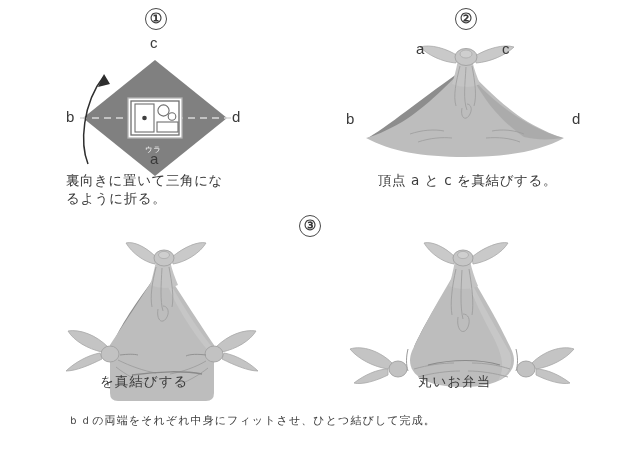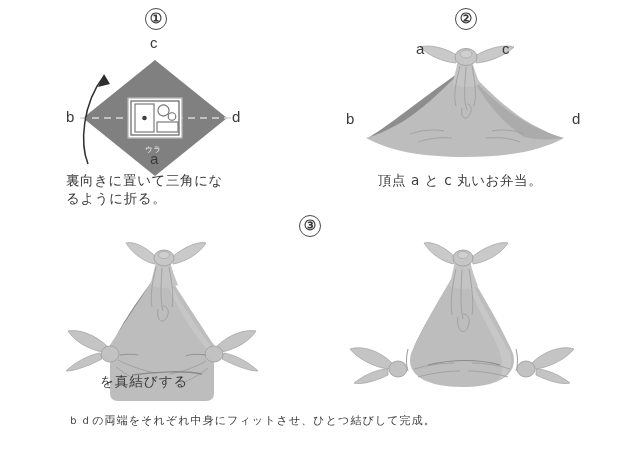--- a/index.html
+++ b/index.html
@@ -158,21 +158,21 @@
     </g>
   </svg>
 
   <div class="pt" style="left:106px; top:40px;">a</div>
   <div class="pt" style="left:192px; top:40px;">c</div>
   <div class="pt" style="left:36px; top:110px;">b</div>
   <div class="pt" style="left:262px; top:110px;">d</div>
 
   <div class="face-tag" style="left:142px; top:159px;">オモテ</div>
 
-  <div class="caption" style="left:68px; top:171px;">頂点 a と c 丸いお弁当。</div>
+  <div class="caption" style="left:68px; top:171px;">頂点 a と c を真結びする。</div>
 </div>
 
 <div class="panel" style="left:0px; top:205px; width:620px; height:245px;">
 
   <div class="step-num" style="left:299px; top:10px;">③</div>
 
   <svg width="300" height="150" style="position:absolute; left:10px; top:30px;">
 
     <path d="M 148,38 C 130,62 112,88 104,106 C 112,108 122,108 130,106 C 134,82 142,58 150,40 Z" fill="#8d8d8d"></path>
 
@@ -263,15 +263,16 @@
       <path d="M 159,34 C 162,52 164,68 162,80"></path>
       <path d="M 148,82 C 146,96 154,101 158,92 C 161,84 158,79 153,79"></path>
       <path d="M 104,134 C 118,130 132,128 144,128"></path>
       <path d="M 108,142 C 122,138 138,136 150,136"></path>
       <path d="M 200,134 C 188,130 174,128 162,128"></path>
       <path d="M 198,142 C 184,138 170,136 158,136"></path>
       <path d="M 118,130 C 142,124 170,124 190,130" stroke="#8a8a8a" stroke-width="1.2"></path>
     </g>
   </svg>
 
+  <div class="sublabel" style="left:418px; top:168px;">丸いお弁当</div>
 
   <div class="caption-bottom" style="left:68px; top:208px;">ｂｄの両端をそれぞれ中身にフィットさせ、ひとつ結びして完成。</div>
 </div>
 
 </body></html>

